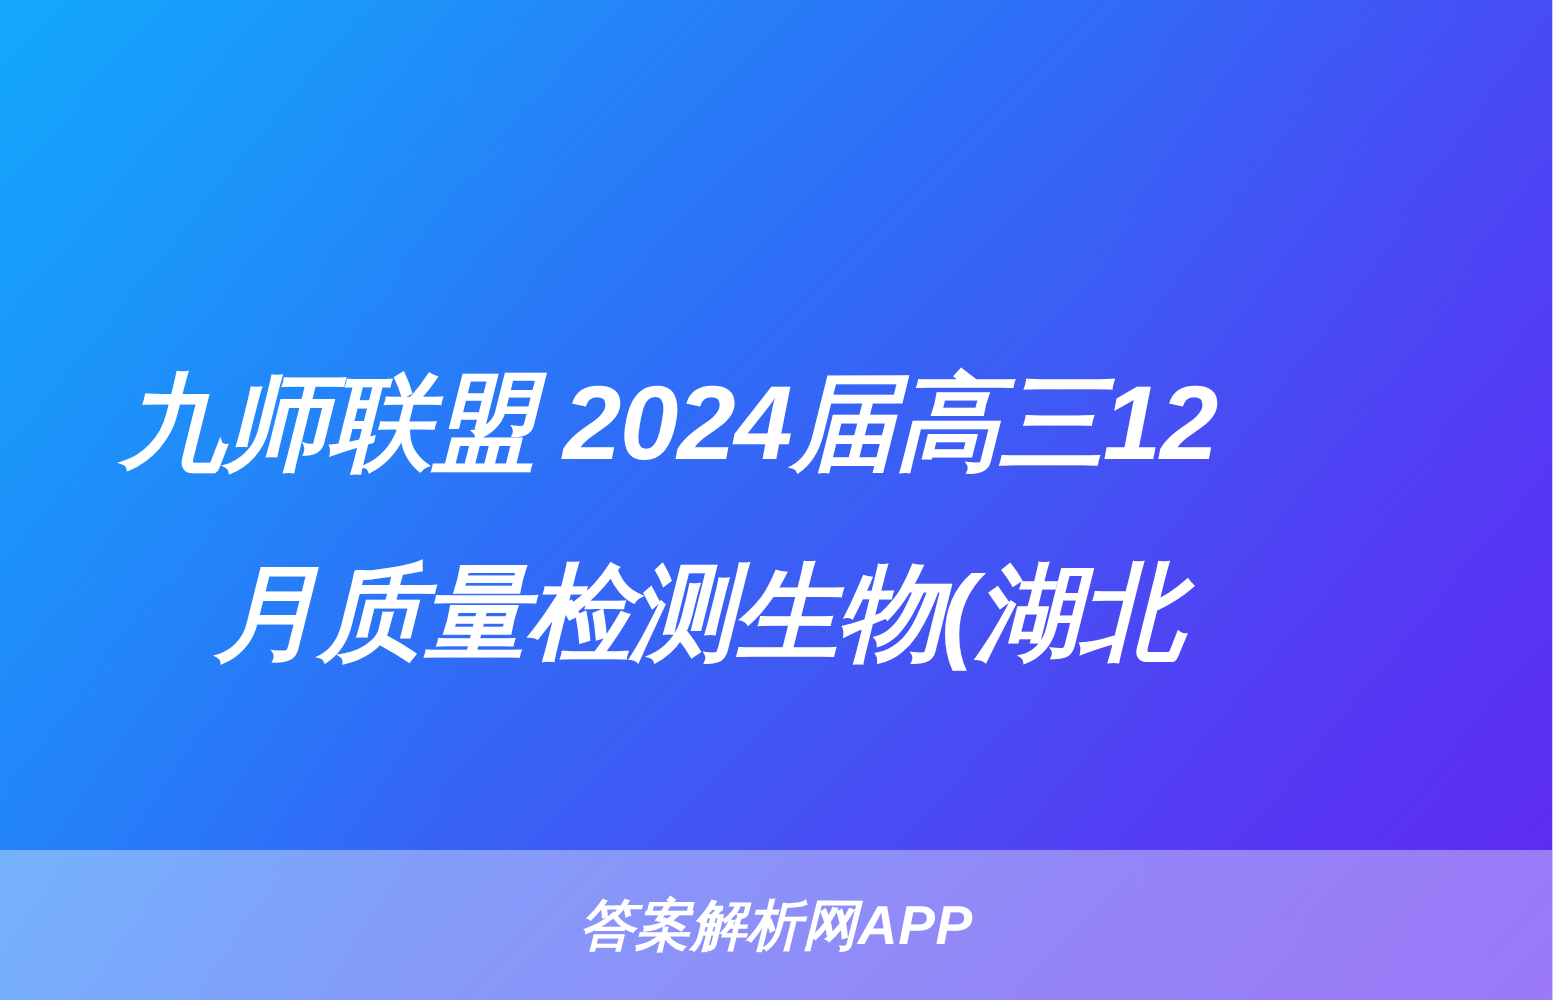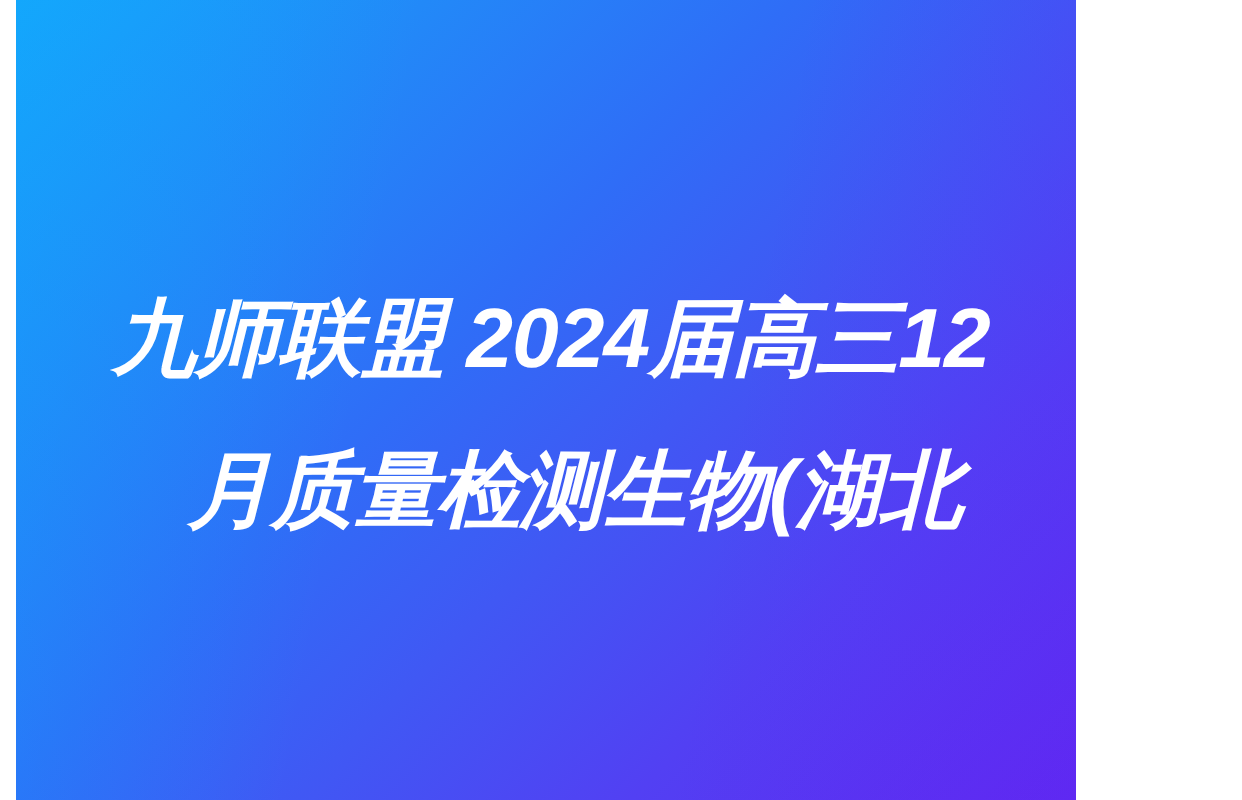--- a/index.html
+++ b/index.html
@@ -4,33 +4,32 @@
 <title>Exam Paper Cover Card</title>
 <style>
   html, body {
     margin: 0;
     padding: 0;
     background: #ffffff;
   }
 
   #card {
     position: relative;
-    width: 1060px;
+    width: 1242px;
     height: 800px;
     overflow: hidden;
     font-family: "Liberation Sans", "DejaVu Sans", sans-serif;
     
     background-image: linear-gradient(135deg,
         #16a6fb 0%,
         #2289f8 22%,
         #2f6df7 42%,
         #4058f4 58%,
         #5240f3 76%,
         #6028ef 100%);
-    margin-left: 16px;
   }
 
   
   #hue-wash {
     position: absolute;
     inset: 0;
     background-image: linear-gradient(100deg,
         rgba(12,170,255,0.30) 0%,
         rgba(12,170,255,0.00) 34%,
         rgba(92,40,250,0.00) 66%,
@@ -92,14 +91,17 @@
 
 <div id="card">
 
   <div id="hue-wash"></div>
 
   <div id="headline">
     <span class="hl-line line-1">九师联盟 2024届高三12</span>
     <span class="hl-line line-2">月质量检测生物(湖北</span>
   </div>
 
+  <div id="brand-band">
+    <span id="brand-text">答案解析网APP</span>
+  </div>
 
 </div>
 
 </body></html>

